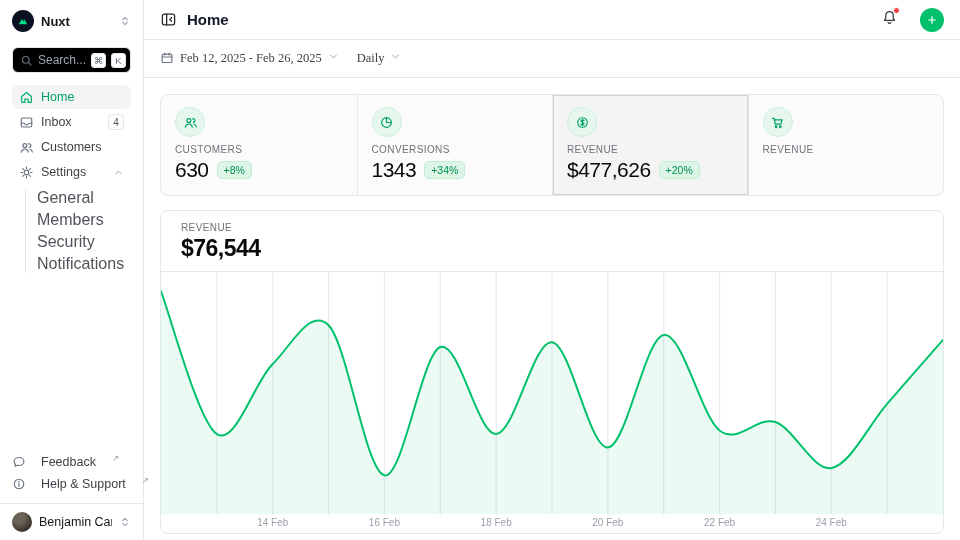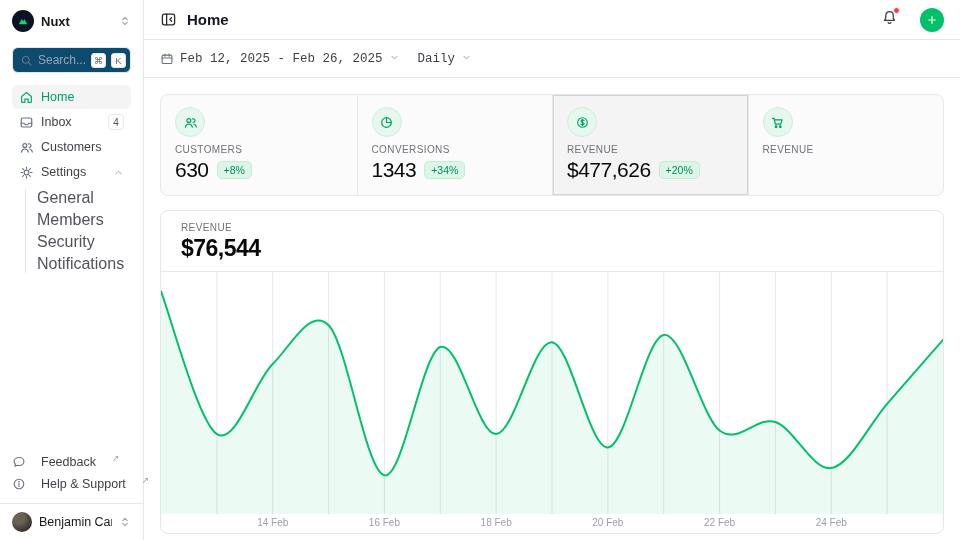--- a/index.html
+++ b/index.html
@@ -10,21 +10,21 @@
   
   .sidebar { width:144px; min-width:144px; height:100%; border-right:1px solid #e5e7eb;
     display:flex; flex-direction:column; background:#fff; }
   .sb-header { display:flex; align-items:center; gap:7px; padding:10px 12px 8px 12px; cursor:pointer; }
   .logo-circle { width:22px; height:22px; border-radius:50%; background:#0c1222; display:flex;
     align-items:center; justify-content:center; flex:none; }
   .ws-name { font-size:13px; font-weight:600; color:#18181b; flex:1; }
   .icon { display:inline-flex; align-items:center; justify-content:center; flex:none; }
   .muted-ic { color:#9ca3af; }
   .search-box { margin:7px 12px 12px 12px; height:26px; border:1px solid #e5e7eb; border-radius:6px;
-    display:flex; align-items:center; gap:5px; padding:0 5px 0 7px; color:#9ca3af; cursor:pointer; background:#0c4a6e; }
+    display:flex; align-items:center; gap:5px; padding:0 5px 0 7px; color:#9ca3af; cursor:pointer; background:#000000; }
   .search-box .ph { font-size:12px; flex:1; color:#9ca3af; white-space:nowrap; }
   .kbd { font-size:9.5px; color:#6b7280; border:1px solid #e5e7eb; border-radius:3px; background:#fff;
     min-width:15px; height:15px; display:inline-flex; align-items:center; justify-content:center; padding:0 2px; }
   nav { padding:0 12px; }
   .nav-item { height:24px; margin-bottom:1px; display:flex; align-items:center; gap:7px; padding:0 7px;
     border-radius:6px; font-size:12.5px; color:#3f3f46; font-weight:500; cursor:pointer; }
   .nav-item .nic { color:#6b7280; }
   .nav-item.active { background:#f4f4f5; color:#00a160; }
   .nav-item.active .nic { color:#00b168; }
   .nav-item .lbl { flex:1; white-space:nowrap; }
@@ -52,21 +52,21 @@
   .hbtn { background:none; border:none; cursor:pointer; display:inline-flex; align-items:center;
     justify-content:center; padding:0; color:#3f3f46; }
   .bell-wrap { position:relative; margin-right:12px; }
   .red-dot { position:absolute; top:-2px; right:-2px; width:7px; height:7px; border-radius:50%;
     background:#ef4444; border:1.5px solid #fff; }
   .plus-btn { width:24px; height:24px; border-radius:50%; background:#00c16a; border:none; color:#fff;
     display:inline-flex; align-items:center; justify-content:center; cursor:pointer; }
   .toolbar { height:38px; min-height:38px; border-bottom:1px solid #e5e7eb; display:flex;
     align-items:center; padding:0 16px; gap:18px; }
   .tool-btn { display:flex; align-items:flex-start; gap:6px; background:none; border:none; cursor:pointer;
-    font-size:12.5px; color:#3f3f46; font-weight:500; font-family:Liberation Mono, monospace; }
+    font-size:12.5px; color:#3f3f46; font-weight:500; font-family:Liberation Serif, serif; }
   .tool-btn .cal { color:#6b7280; }
 
   .content { flex:1; padding:16px; overflow:hidden; background:#fff; }
 
   
   .stats-panel { border:1px solid #e5e7eb; border-radius:8px; background:#fbfbfb; height:102px;
     display:grid; grid-template-columns:repeat(4,1fr); overflow:hidden; }
   .stat-card { padding:12px 14px; cursor:pointer; position:relative; }
   .stat-card + .stat-card { border-left:1px solid #e5e7eb; }
   .stat-card.selected { background:#f4f4f5; box-shadow:inset 0 0 0 1px #d4d4d8; }

